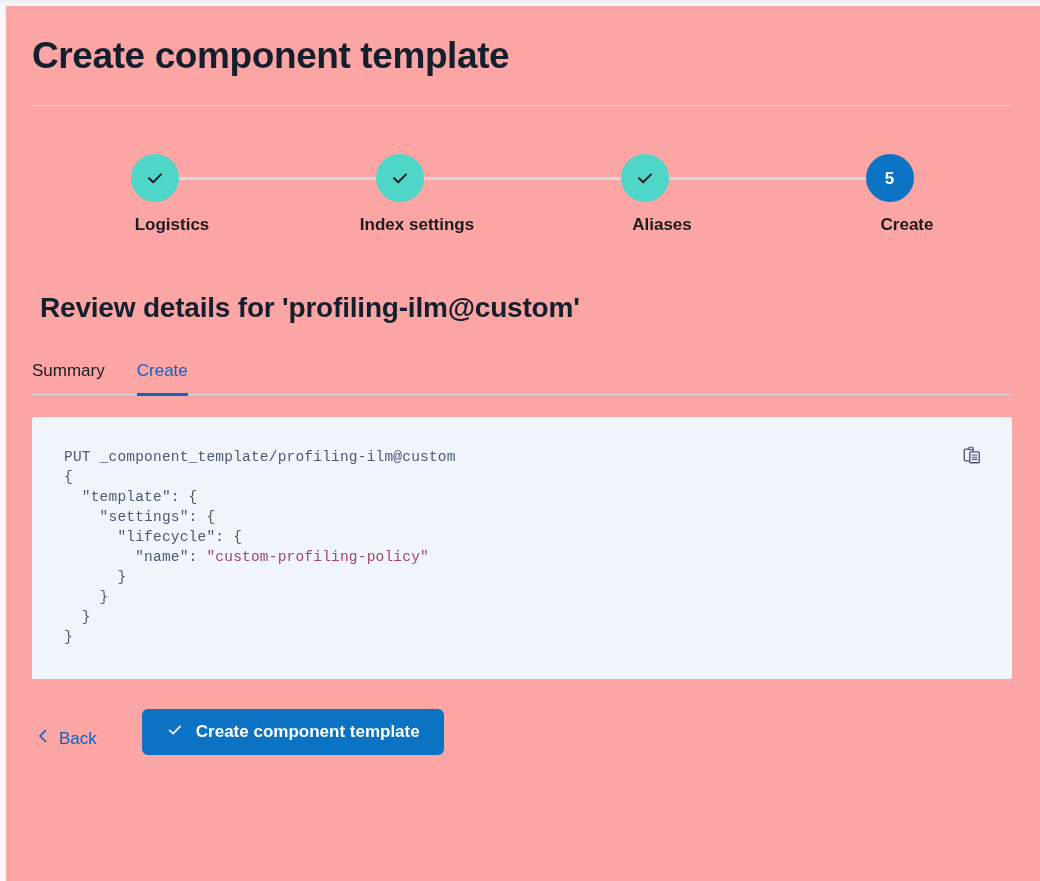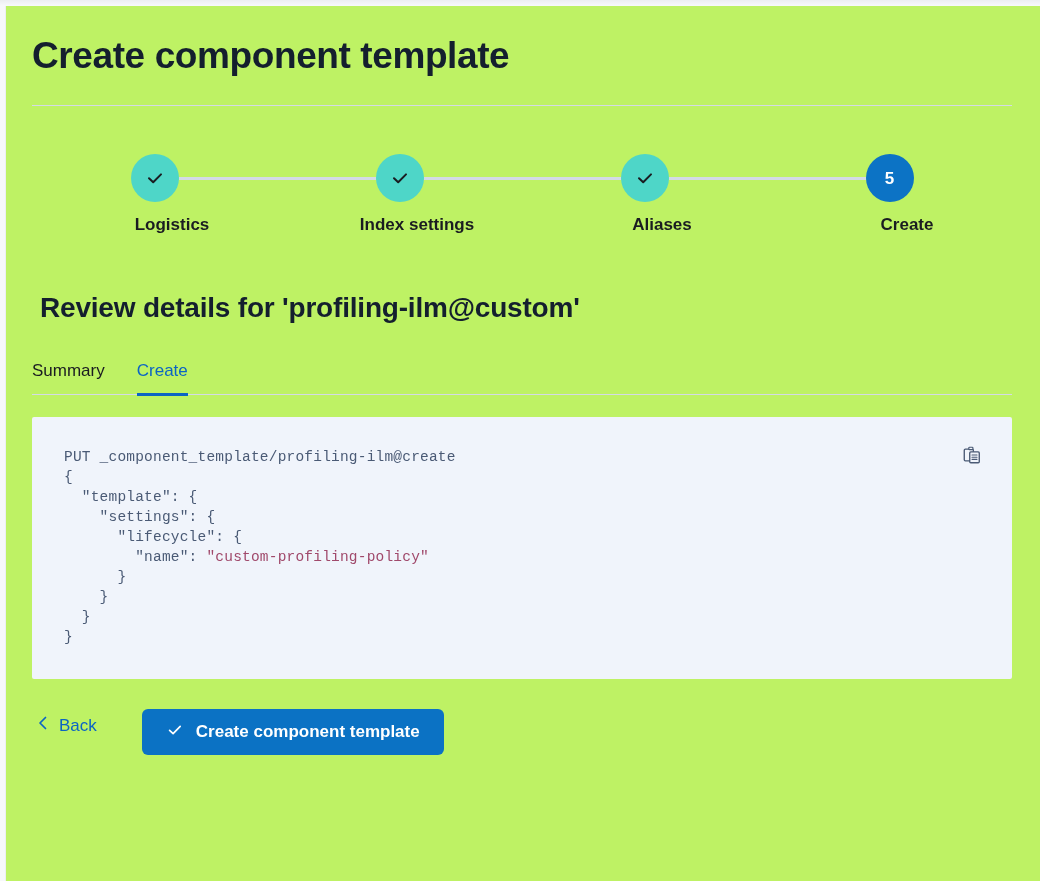--- a/index.html
+++ b/index.html
@@ -36,21 +36,21 @@
     background: linear-gradient(#eceef1, #f8f9fb);
   }
 
   
   #page {
     position: absolute;
     left: 6px;
     top: 6px;
     width: 1034px;
     height: 875px;
-    background: #bef264;
+    background: #fca5a5;
     padding: 0;
   }
 
   .content-col {
     width: 980px;
     margin-left: 26px;
   }
 
   
   .page-title {
@@ -203,21 +203,21 @@
     justify-content: center;
     cursor: pointer;
     background: transparent;
     border: 0;
     border-radius: 4px;
   }
 
   
   .actions {
     display: flex;
-    align-items: flex-start;
+    align-items: flex-end;
     margin-top: 30px;
   }
   .back-link {
     display: flex;
     align-items: center;
     gap: 9px;
     color: #0b64c4;
     font-size: 17px;
     font-weight: 400;
     cursor: pointer;
@@ -314,21 +314,21 @@
 
       <h2 class="section-title">Review details for 'profiling-ilm@custom'</h2>
 
       <div class="tabs">
         <div class="tab">Summary</div>
         <div class="tab active">Create</div>
       </div>
 
 
       <div class="code-wrap">
-        <pre class="code"><span>PUT _component_template/profiling-ilm@create</span>
+        <pre class="code"><span>PUT _component_template/profiling-ilm@custom</span>
 <span>{</span>
 <span>  "template": {</span>
 <span>    "settings": {</span>
 <span>      "lifecycle": {</span>
 <span>        "name": </span><span class="str">"custom-profiling-policy"</span>
 <span>      }</span>
 <span>    }</span>
 <span>  }</span>
 <span>}</span></pre>
 

